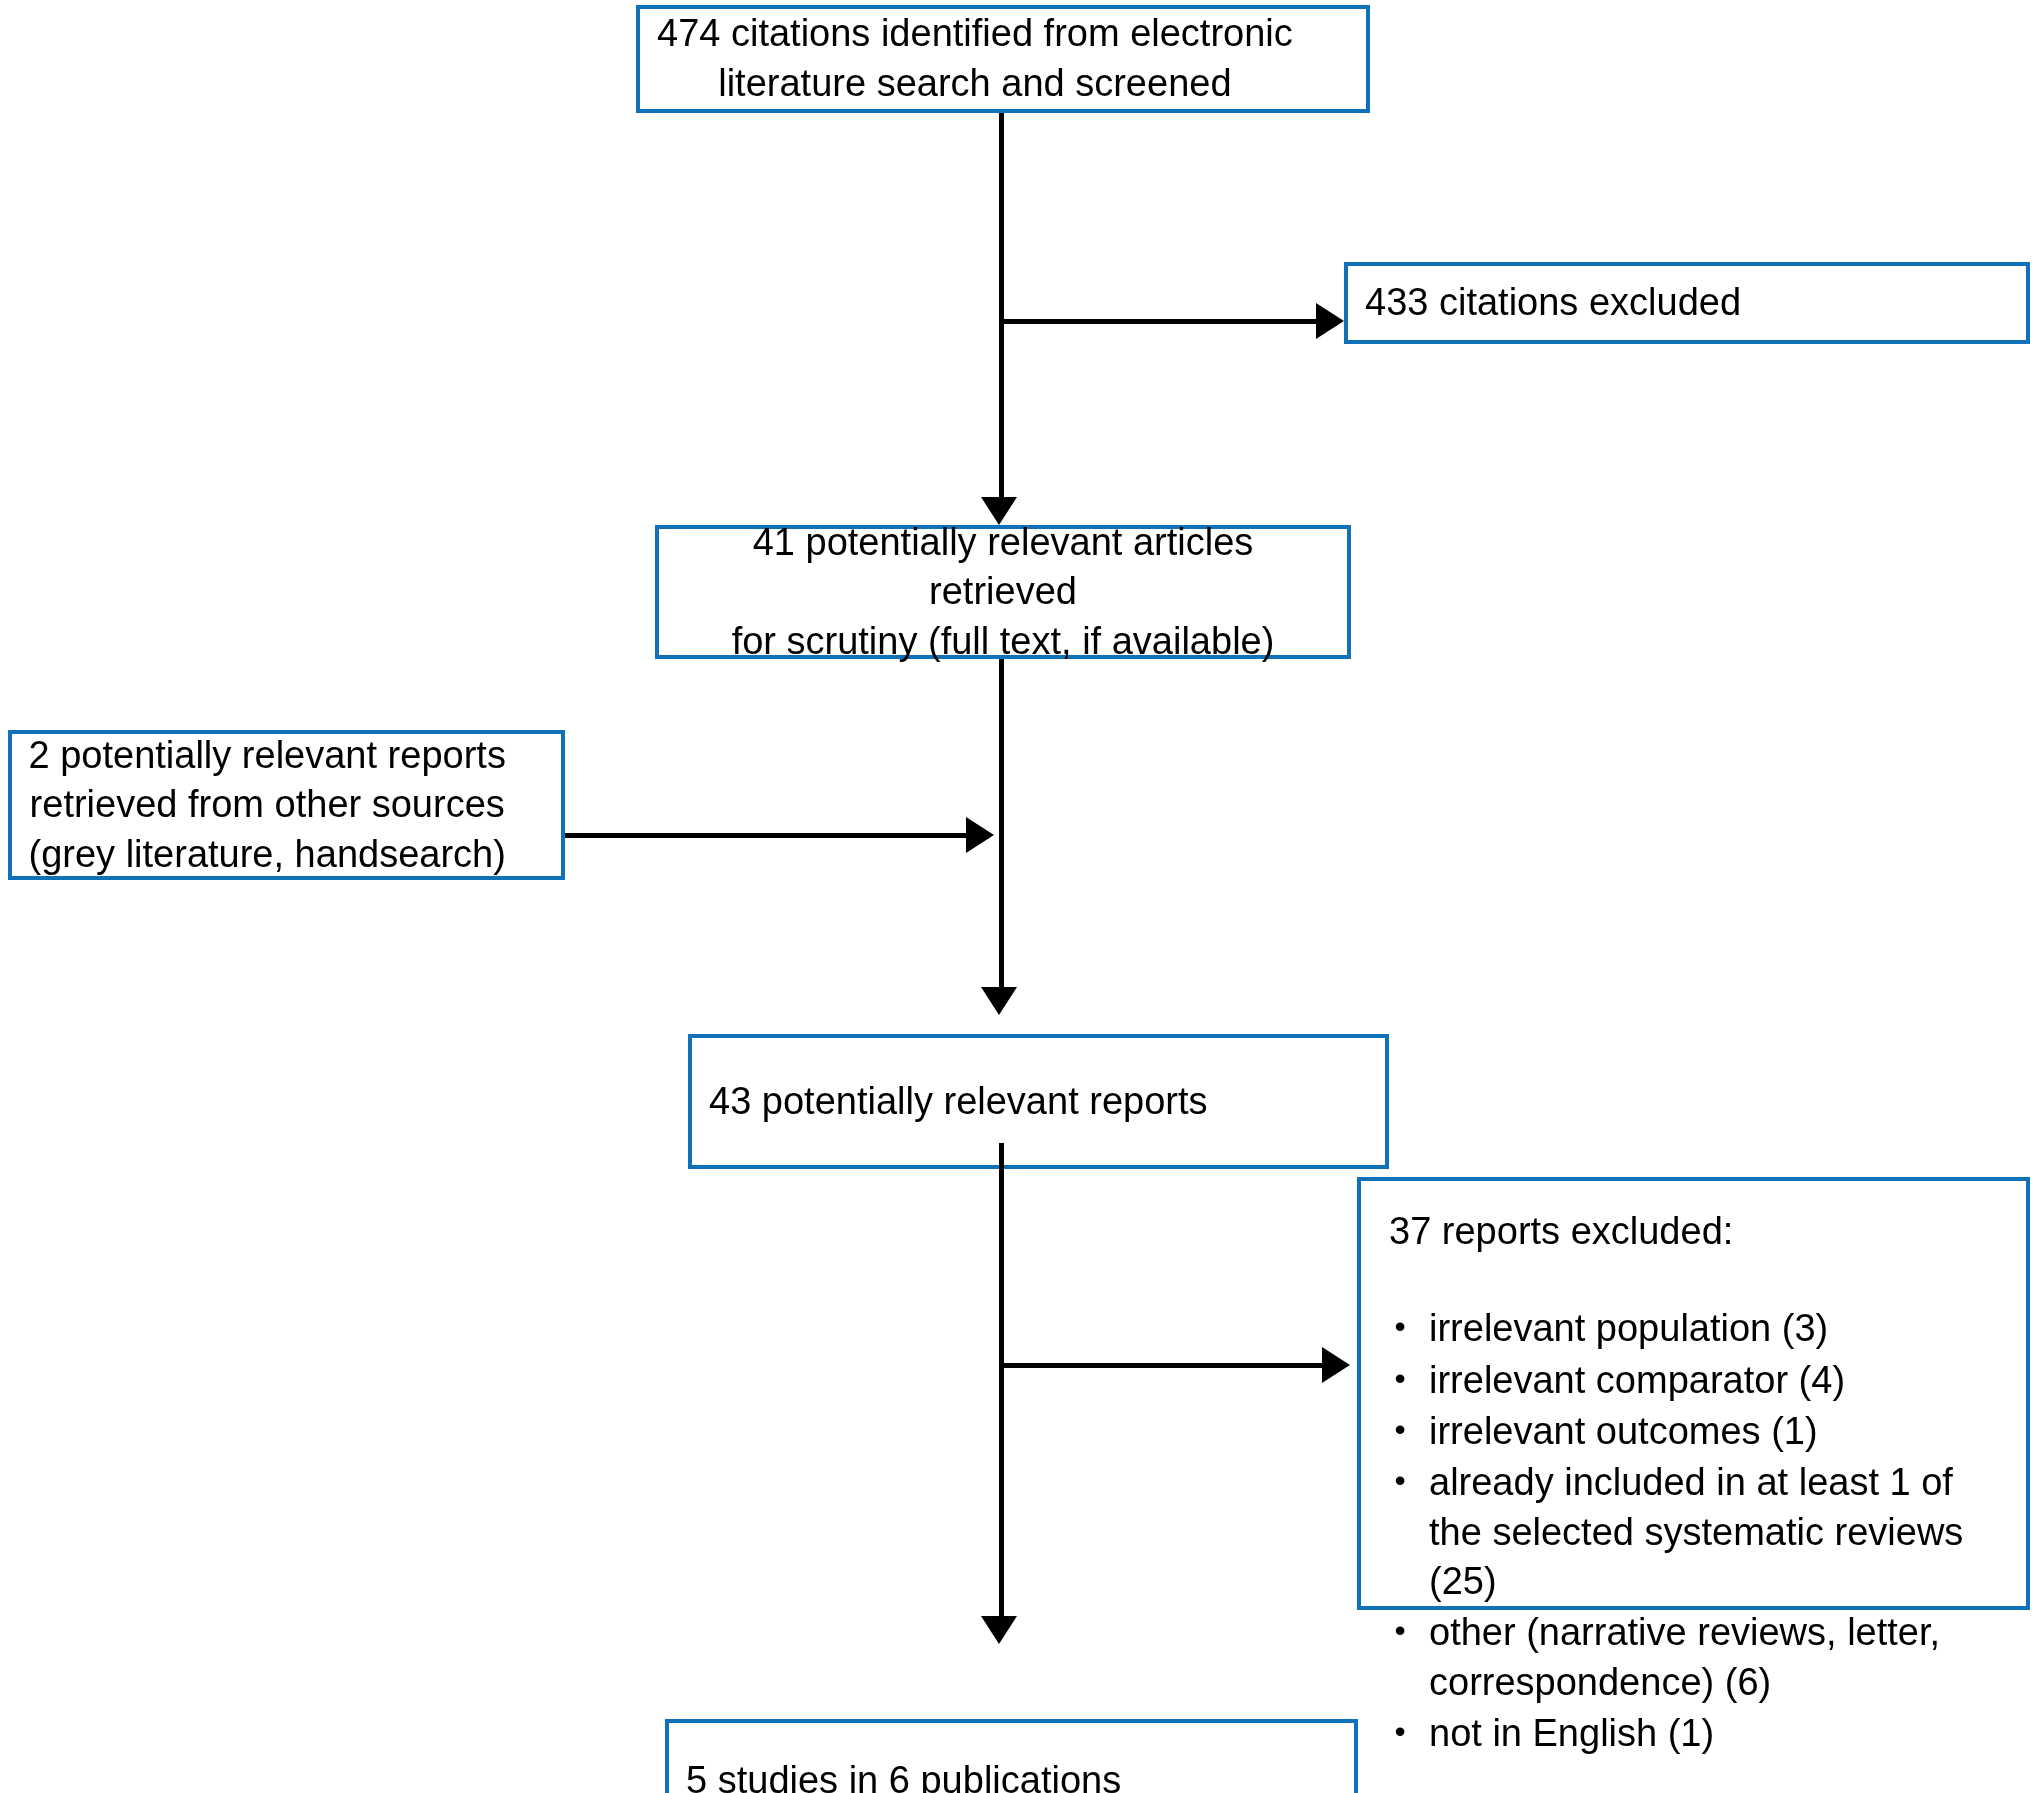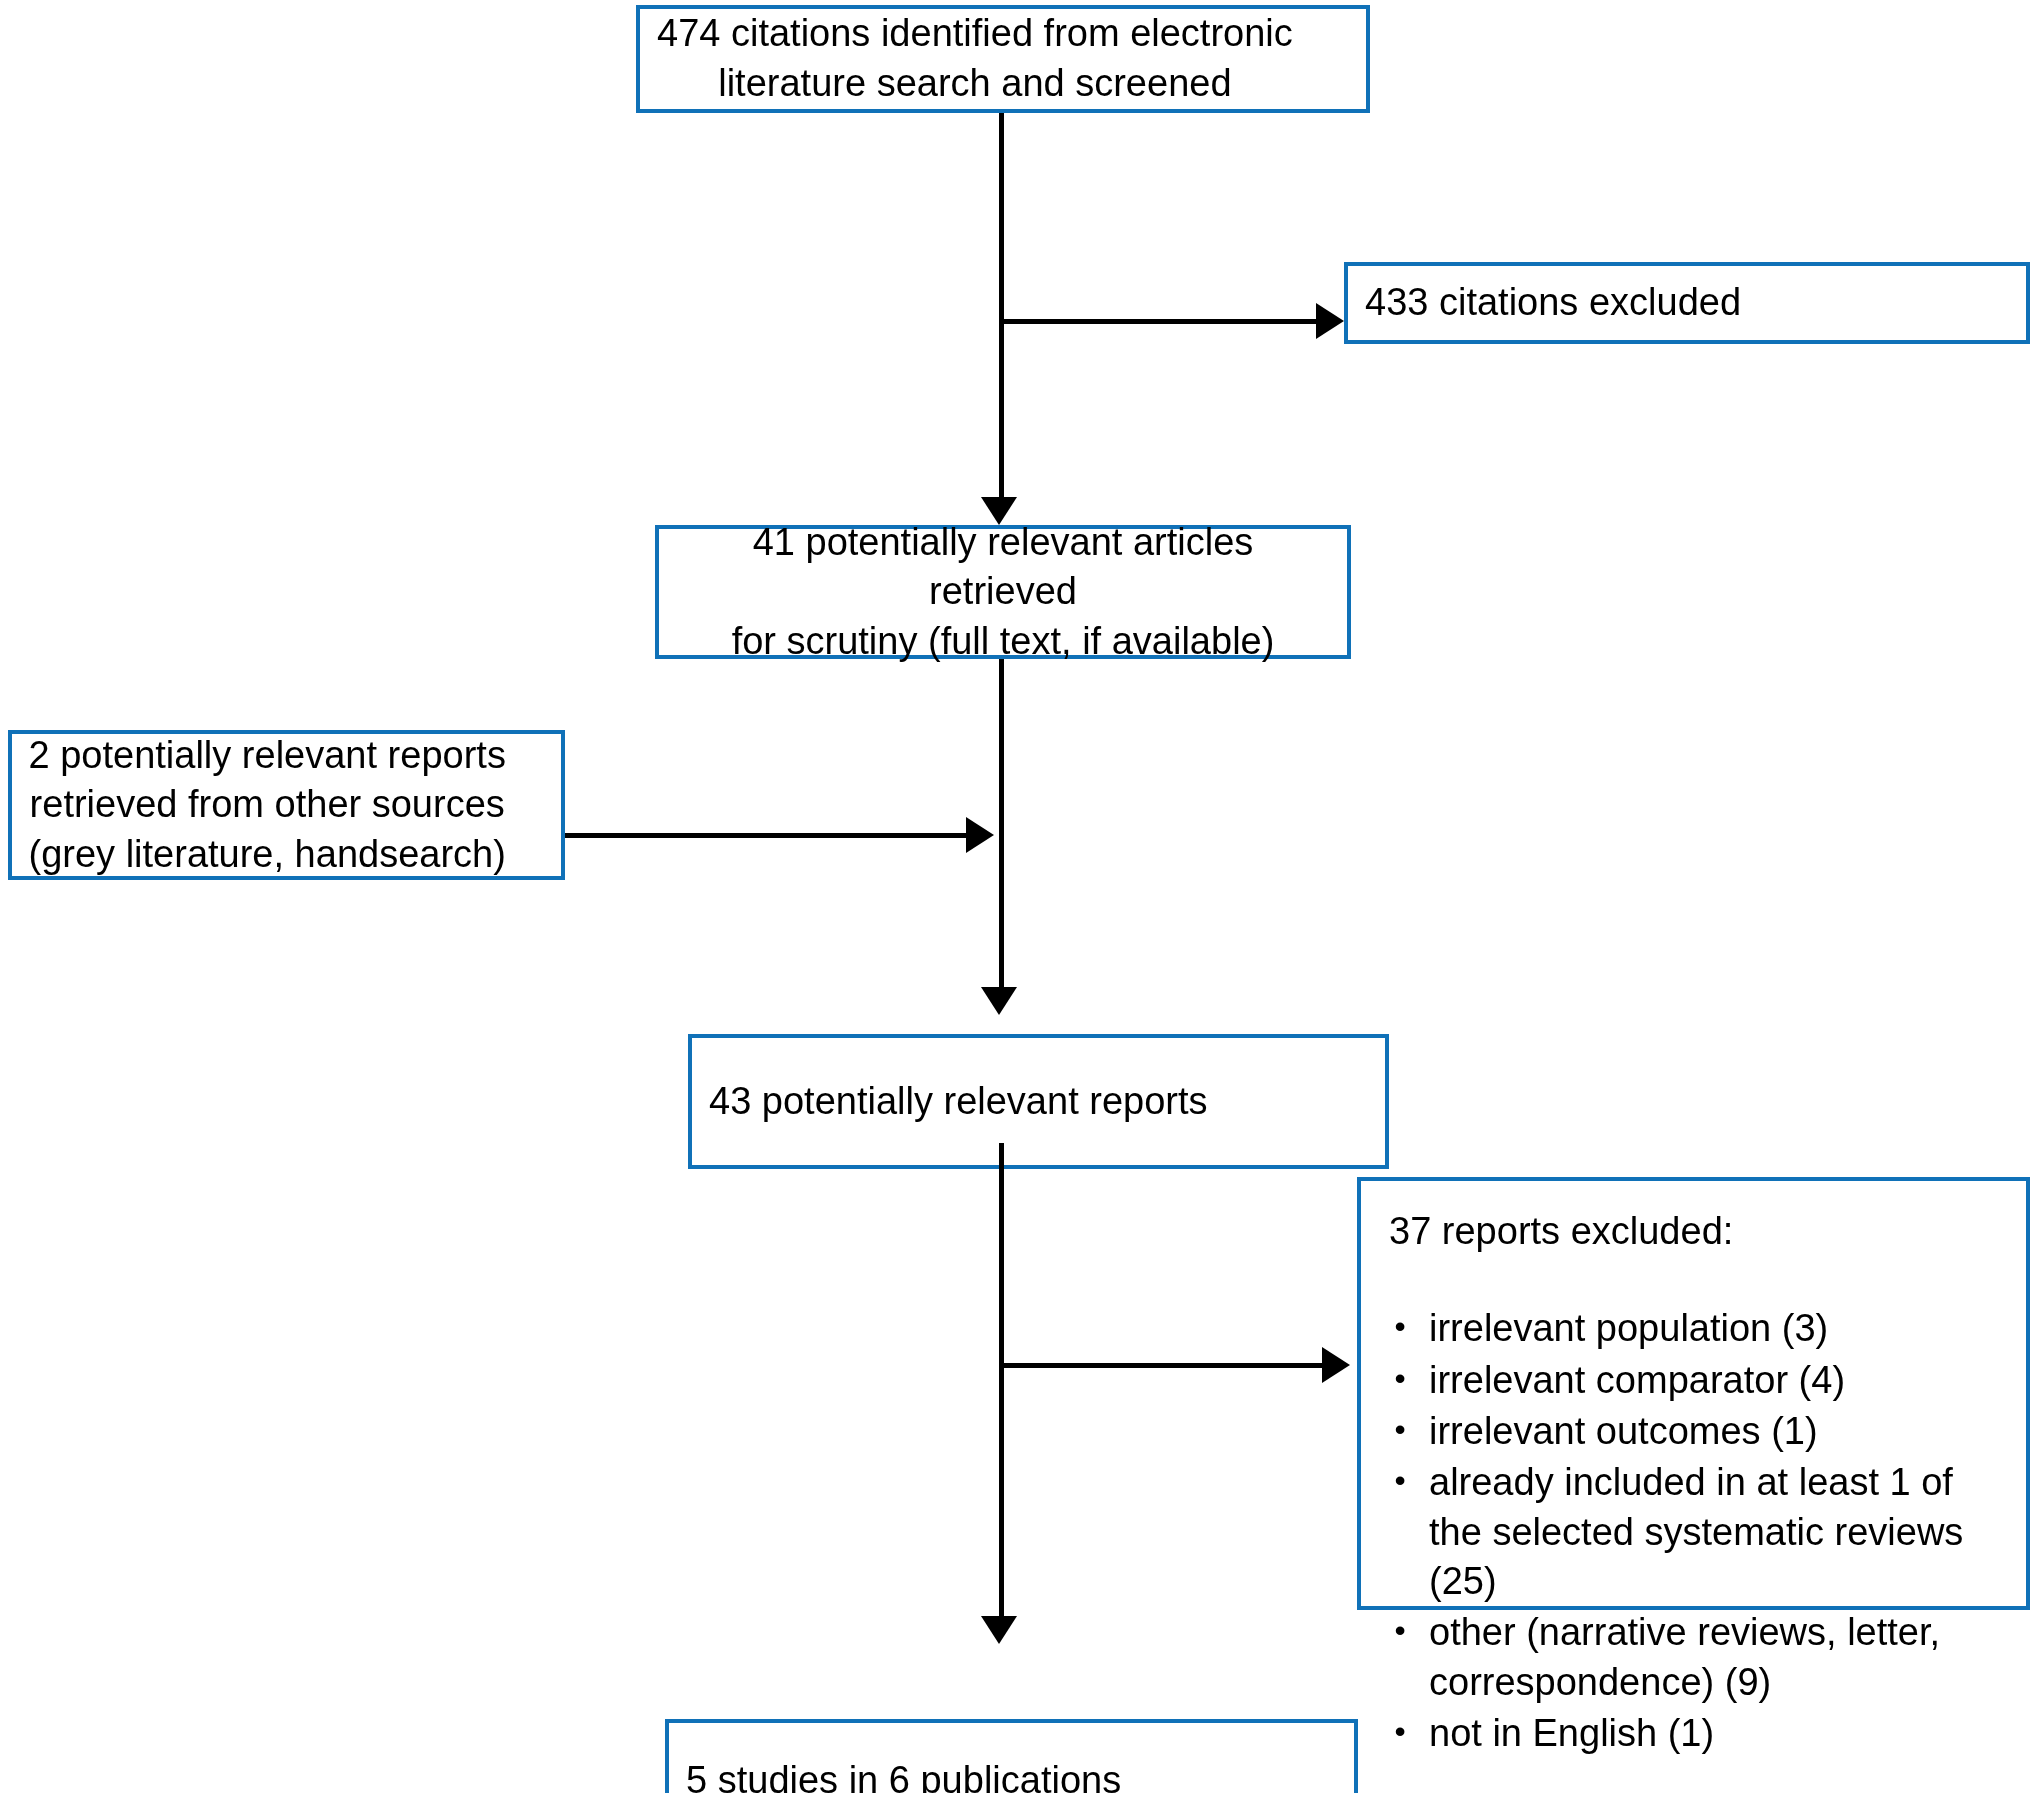--- a/index.html
+++ b/index.html
@@ -146,21 +146,21 @@
   <div class="h-line" style="left:999px; top:1363px; width:330px;"></div>
   <div class="arrow-right" style="left:1322px; top:1347px;"></div>
 
   <div class="flow-box list-box" id="box-reports-excluded" style="left:1357px; top:1177px; width:673px; height:433px;">
     <div class="list-title">37 reports excluded:</div>
     <ul class="exclusion-list">
       <li>irrelevant population (3)</li>
       <li>irrelevant comparator (4)</li>
       <li>irrelevant outcomes (1)</li>
       <li>already included in at least 1 of the selected systematic reviews (25)</li>
-      <li>other (narrative reviews, letter, correspondence) (9)</li>
+      <li>other (narrative reviews, letter, correspondence) (6)</li>
       <li>not in English (1)</li>
     </ul>
   </div>
 
   <div class="flow-box" id="box-included" style="left:665px; top:1719px; width:693px; height:172px;">
     <div class="box-text">5 studies in 6 publications
 included in review</div>
   </div>
 
 </div>

